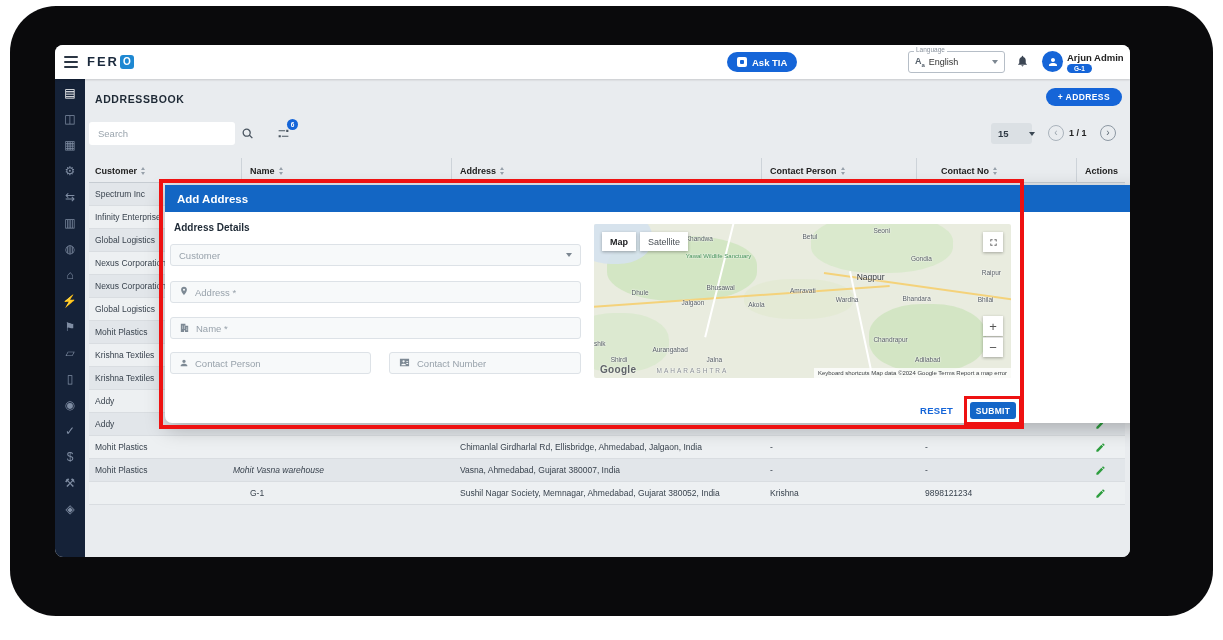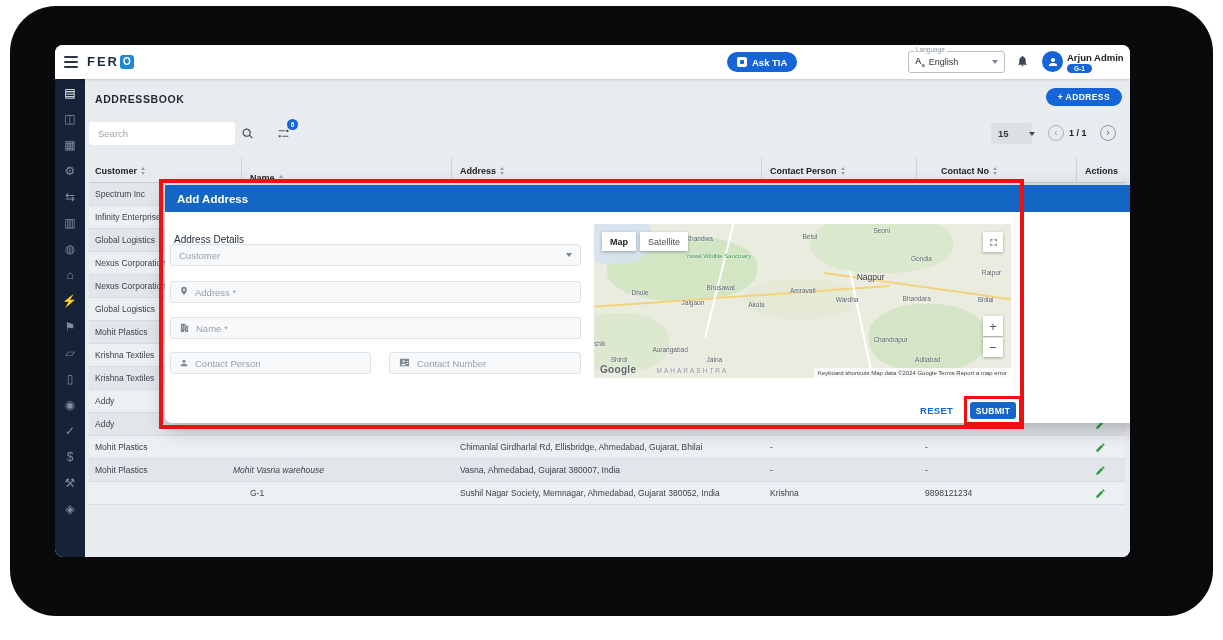--- a/index.html
+++ b/index.html
@@ -59,21 +59,21 @@
 .tr:nth-child(even){background:#edf0f2}
 .td{position:absolute;top:0;height:23px;line-height:23px;font-size:8.5px;color:#39434e;white-space:nowrap;overflow:hidden}
 .td.actions{display:flex;align-items:center;padding-left:10px;cursor:pointer;overflow:visible}
 
 .modal{position:absolute;left:110px;top:140px;width:1014px;height:238px;background:#fff;z-index:20;border-radius:7px;box-shadow:0 6px 20px rgba(0,0,0,.25)}
 .modal-annotation{position:absolute;left:104px;top:134px;width:865px;height:250px;border:4px solid #ee1111;z-index:30;pointer-events:none}
 .modal-header{position:relative;height:27px;background:#1366c4;display:flex;align-items:center;padding:0 12px}
 .modal-title{color:#fff;font-size:11.5px;font-weight:bold}
 .modal-close{margin-left:auto;color:#fff;font-size:13px;cursor:pointer;line-height:1}
 .modal-body{position:relative;height:211px}
-.section-title{position:absolute;left:9px;top:22px;font-size:10px;font-weight:normal;color:#1e2935}
+.section-title{position:absolute;left:9px;top:10px;font-size:10px;font-weight:bold;color:#1e2935}
 .field{position:absolute;height:22px;background:#f7f9fa;border:1px solid #dde2e7;border-radius:3px;display:flex;align-items:center;padding:0 8px;gap:6px;cursor:text}
 .field .ph{font-size:9.5px;color:#98a2ab}
 .f-customer{left:5px;top:32px;width:411px;cursor:pointer}
 .f-address{left:5px;top:69px;width:411px}
 .f-name{left:5px;top:105px;width:411px}
 .f-cperson{left:5px;top:140px;width:201px}
 .f-cnumber{left:224px;top:140px;width:192px}
 .reset-btn{position:absolute;left:755px;top:193px;font-size:9.5px;font-weight:bold;color:#1565d8;letter-spacing:.3px;cursor:pointer}
 .submit-btn{position:absolute;left:805px;top:190px;width:46px;height:17px;background:#1366c8;color:#fff;font-size:8.5px;font-weight:bold;border-radius:3px;display:flex;align-items:center;justify-content:center;letter-spacing:.3px;cursor:pointer;z-index:2}
 .submit-annotation{position:absolute;left:799px;top:184px;width:58px;height:29px;border:3px solid #ee1111;z-index:5;pointer-events:none}
@@ -201,21 +201,21 @@
 
       <div class="table">
         <div class="thead">
             <div class="th" style="left: 6px;">
               <span>Customer</span>
               <span class="sort">
                 <i class="up"></i>
                 <i class="dn"></i>
               </span>
             </div>
-            <div class="th sep" style="left: 152px; align-items: flex-end;">
+            <div class="th sep" style="left: 152px;">
               <span>Name</span>
               <span class="sort">
                 <i class="up"></i>
                 <i class="dn"></i>
               </span>
             </div>
             <div class="th sep" style="left: 362px;">
               <span>Address</span>
               <span class="sort">
                 <i class="up"></i>
@@ -368,21 +368,21 @@
               <div class="td" style="left: 681px; width: 150px;"></div>
               <div class="td" style="left: 836px; width: 150px;"></div>
               <div class="td actions" style="left: 996px; width: 36px;">
                 <svg width="11" height="11" viewBox="0 0 24 24">
                   <path fill="#2e9e3f" d="M3 17.2V21h3.8L17.8 10 14 6.2 3 17.2zM20.7 7.1c.4-.4.4-1 0-1.4l-2.4-2.4c-.4-.4-1-.4-1.4 0l-1.8 1.8 3.8 3.8 1.8-1.8z"></path>
                 </svg>
               </div>
             </div>
             <div class="tr">
               <div class="td" style="left: 6px; width: 150px;">Mohit Plastics</div>
-              <div class="td" style="left: 371px; width: 305px;">Chimanlal Girdharlal Rd, Ellisbridge, Ahmedabad, Gujarat, Bhilai</div>
+              <div class="td" style="left: 371px; width: 305px;">Chimanlal Girdharlal Rd, Ellisbridge, Ahmedabad, Jalgaon, India</div>
               <div class="td" style="left: 681px; width: 150px;">-</div>
               <div class="td" style="left: 836px; width: 150px;">-</div>
               <div class="td actions" style="left: 996px; width: 36px;">
                 <svg width="11" height="11" viewBox="0 0 24 24">
                   <path fill="#2e9e3f" d="M3 17.2V21h3.8L17.8 10 14 6.2 3 17.2zM20.7 7.1c.4-.4.4-1 0-1.4l-2.4-2.4c-.4-.4-1-.4-1.4 0l-1.8 1.8 3.8 3.8 1.8-1.8z"></path>
                 </svg>
               </div>
             </div>
             <div class="tr">
               <div class="td" style="left: 6px; width: 150px;">Mohit Plastics</div>

